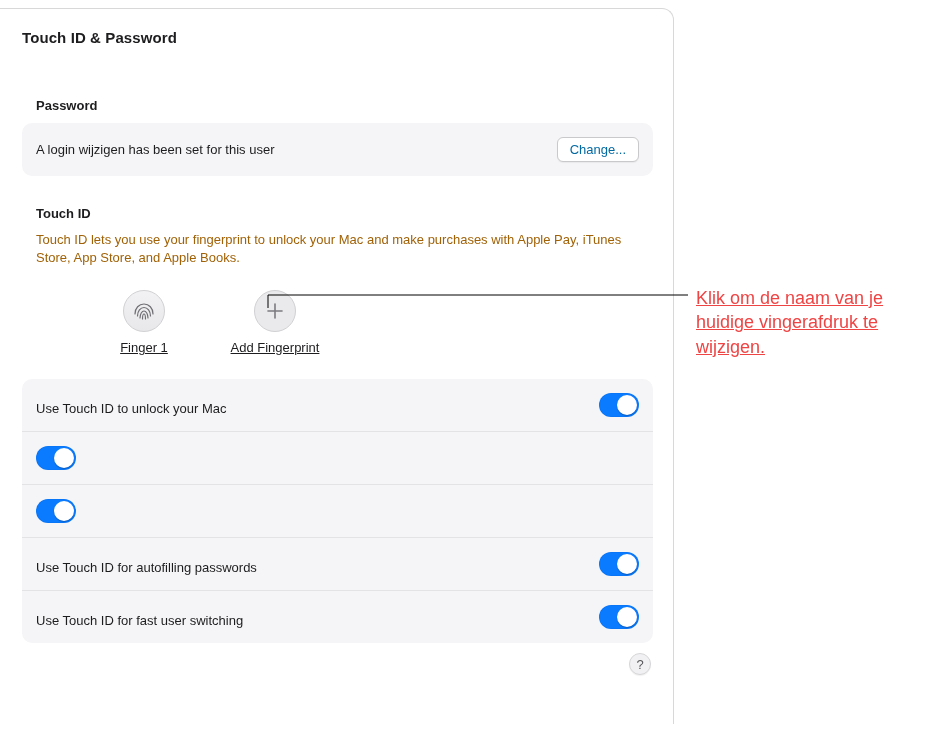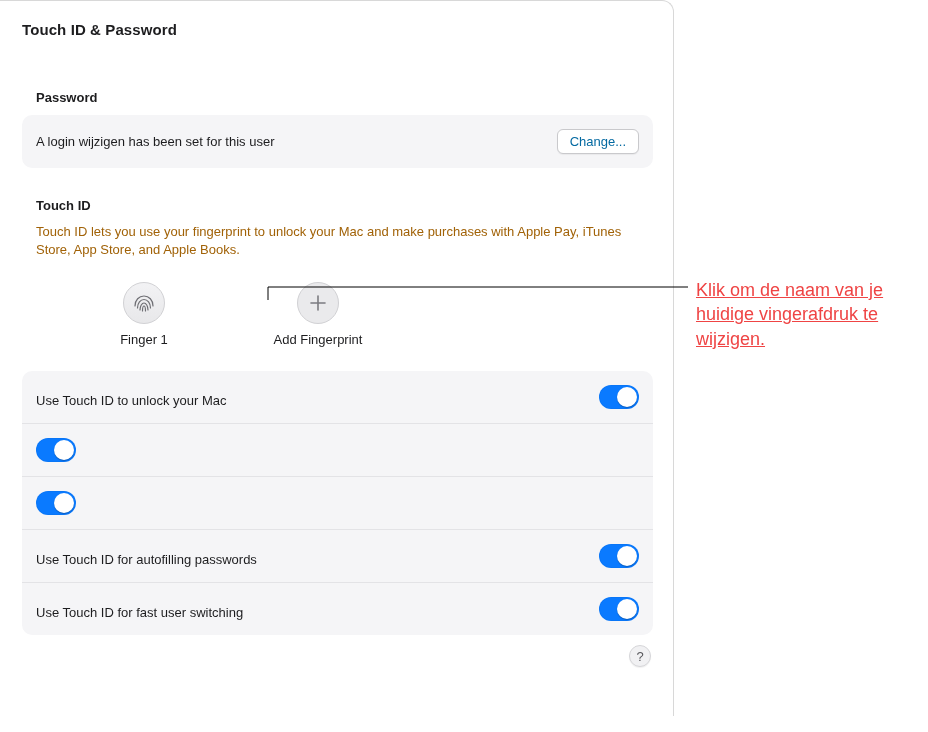--- a/index.html
+++ b/index.html
@@ -8,20 +8,21 @@
     height: 732px;
     font-family: -apple-system, "Helvetica Neue", Helvetica, Arial, sans-serif;
     font-size: 13px;
     color: #1d1d1f;
     background: #fff;
   }
   .wrapper {
     position: relative;
     width: 928px;
     height: 712px;
+    margin-top: 8px;
   }
   .panel {
     position: absolute;
     left: 0;
     top: 0;
     width: 674px;
     height: 716px;
     border: 1px solid #d8d8d8;
     border-top-right-radius: 12px;
     border-left: none;
@@ -65,23 +66,24 @@
   .touchid-block { margin-top: 30px; }
   .touchid-desc {
     color: #a16207;
     font-size: 13px;
     line-height: 1.35;
     padding: 0 14px;
     margin-top: 4px;
   }
   .finger-row {
     display: flex;
-    gap: 74px;
+    gap: 31px;
     padding: 24px 0 14px 72px;
     align-items: flex-end;
+    text-decoration: underline;
   }
   .finger-item {
     display: flex;
     flex-direction: column;
     align-items: center;
     width: 100px;
   }
   .finger-icon-wrap,
   .add-icon-wrap {
     width: 42px;

